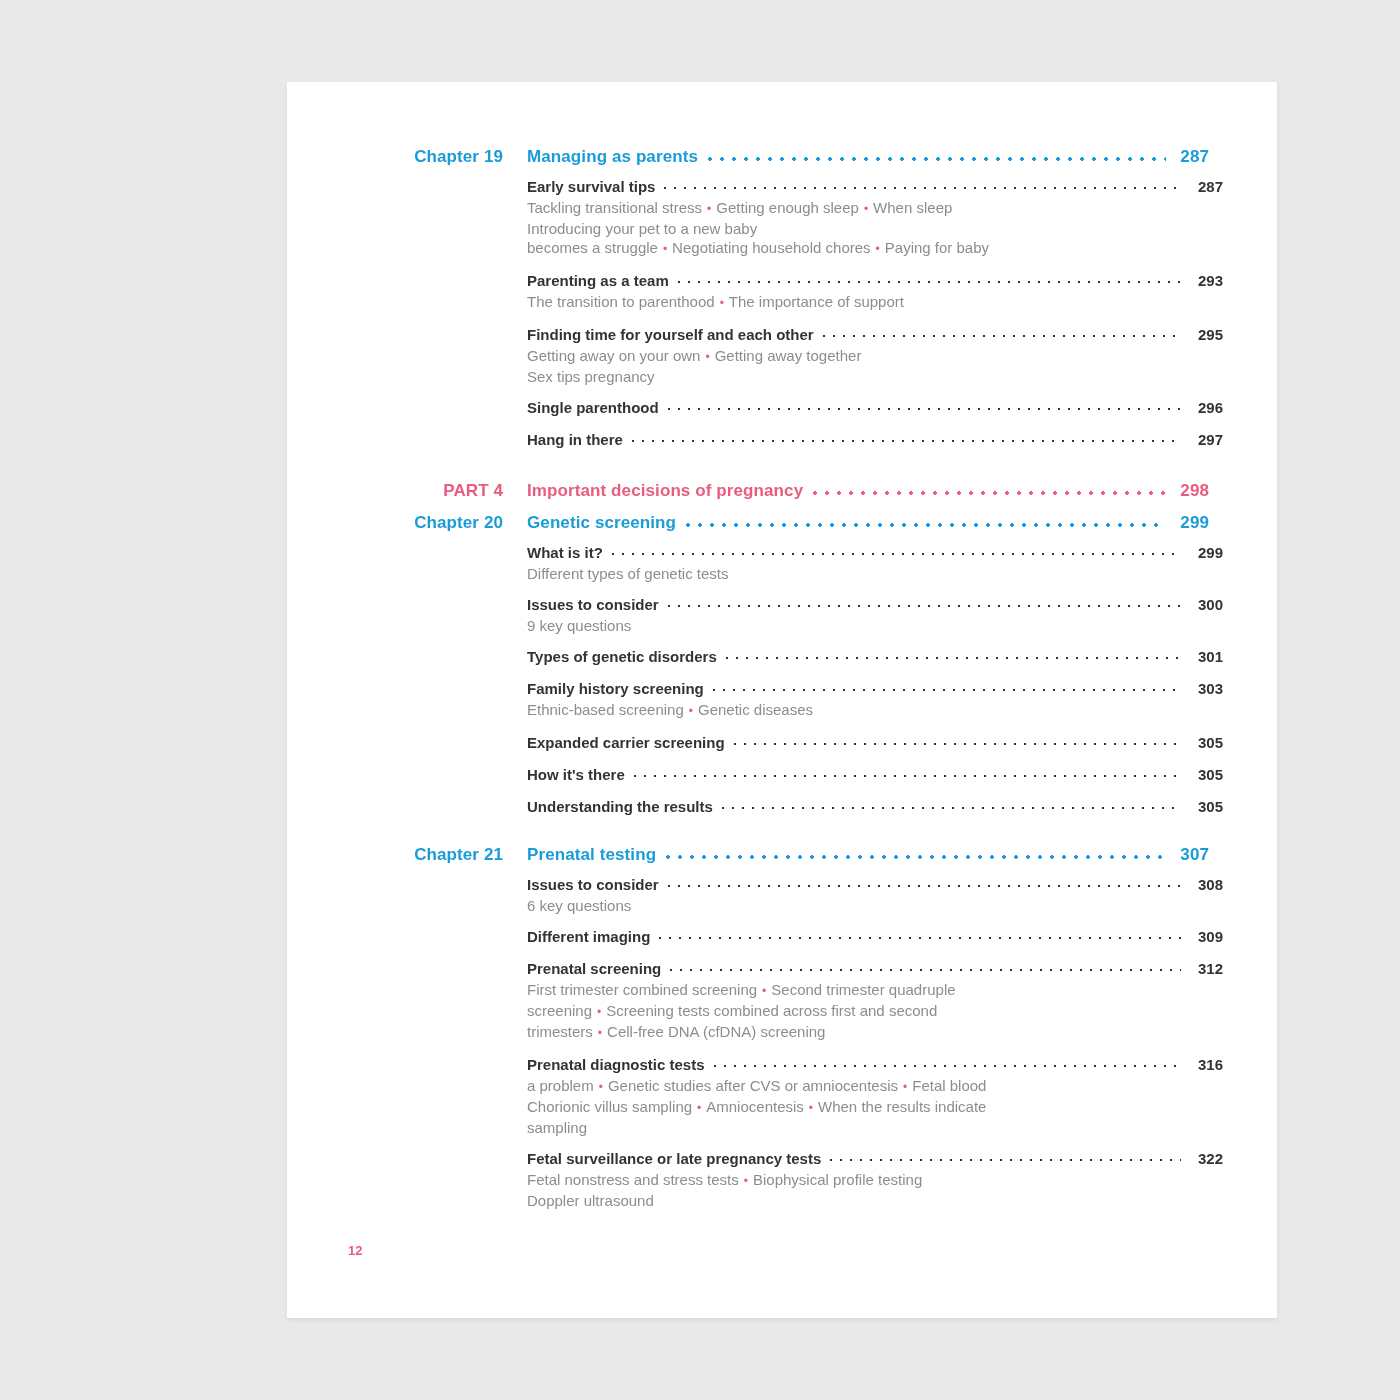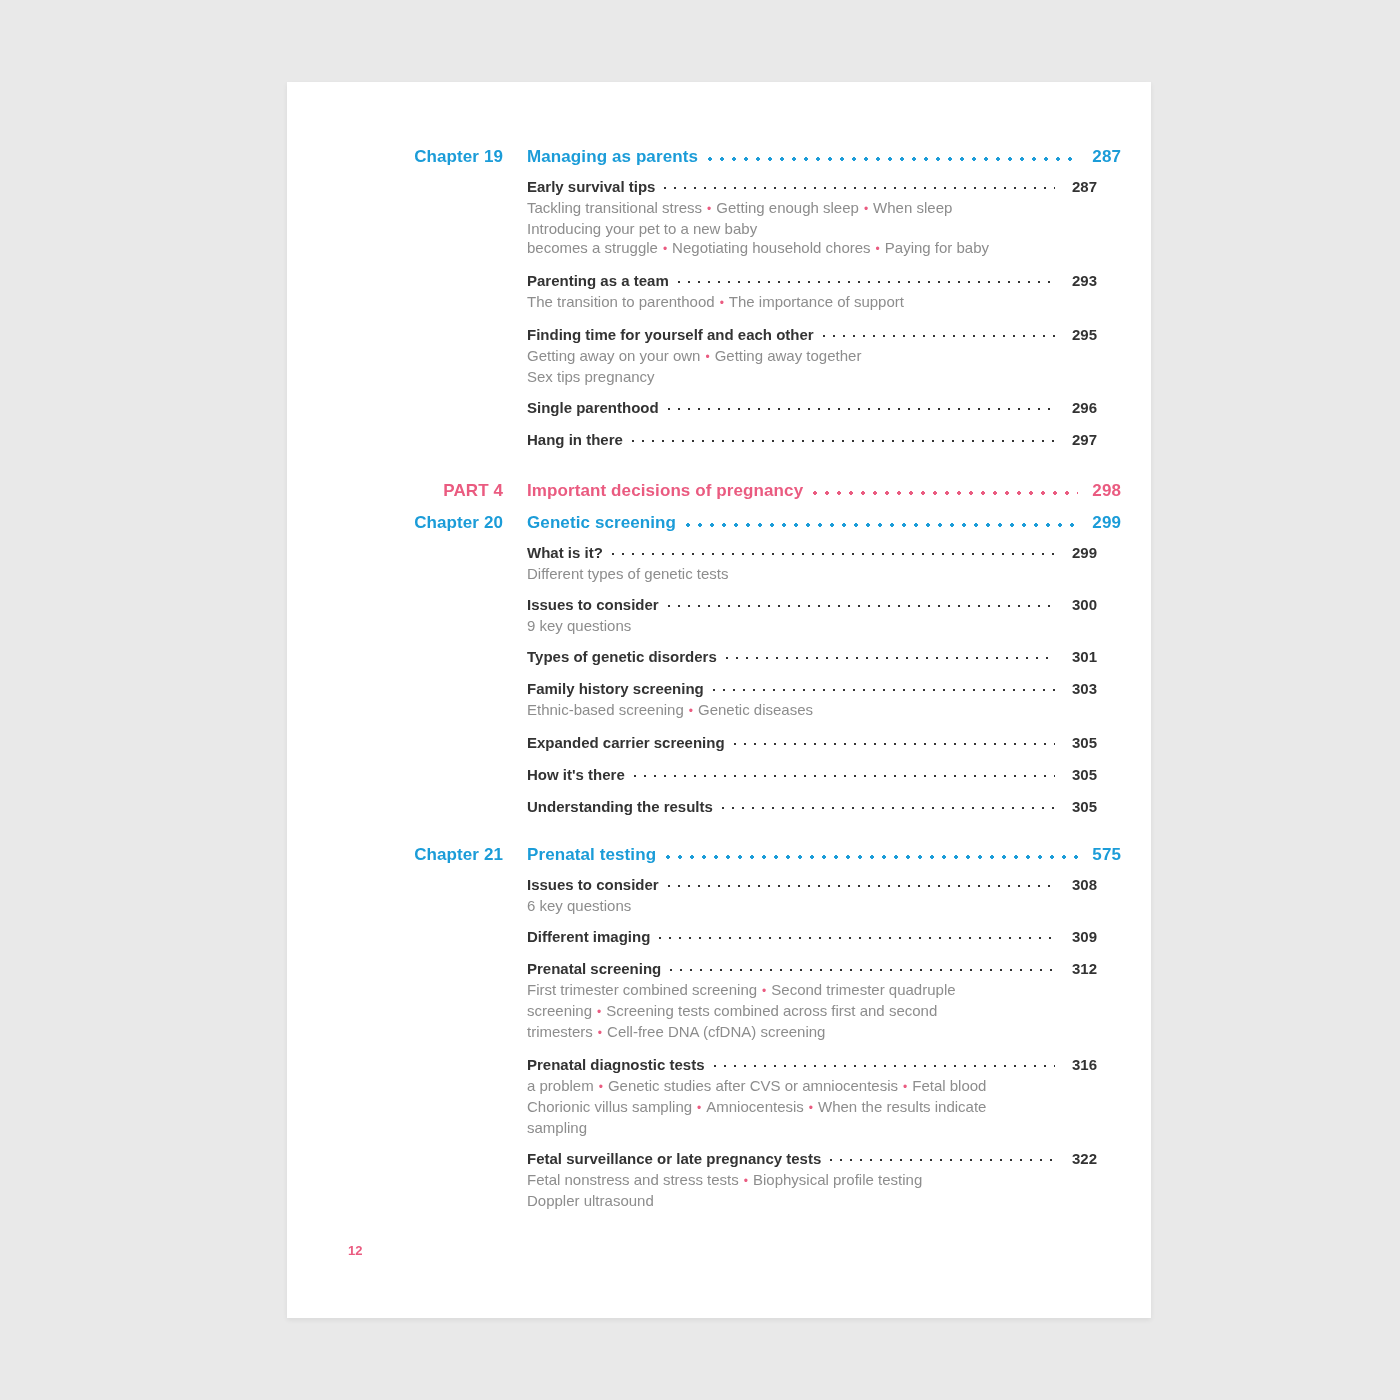--- a/index.html
+++ b/index.html
@@ -1,26 +1,26 @@
 <!DOCTYPE html>
 <html style="--accent-blue: #1b9cd8; --accent-pink: #ea5b80; --text-dark: #333333; --text-gray: #8d8d8d; --page-bg: #e9e9e9; --paper-bg: #ffffff;"><head>
 <meta charset="utf-8">
 <style>
   html,body{margin:0;padding:0}
   .stage{position:relative;width:1400px;height:1400px;background:var(--page-bg,#e9e9e9);
          font-family:"Liberation Sans",sans-serif;overflow:hidden}
-  .paper{position:absolute;left:287px;top:82px;width:864px;height:1236px;
+  .paper{position:absolute;left:287px;top:82px;width:990px;height:1236px;
          background:var(--paper-bg,#ffffff);box-shadow:0 2px 5px rgba(0,0,0,0.07)}
   .toc{padding-top:64px}
 
   .head-row{display:flex;font-weight:bold;font-size:17px;line-height:22px;letter-spacing:0.1px}
   .section.chapter .head-row{color:var(--accent-blue,#1b9cd8)}
   .section.part .head-row{color:var(--accent-pink,#ea5b80)}
   .label-col{flex:none;width:216px;text-align:right}
-  .head-main{flex:1;display:flex;align-items:center;margin-left:24px;padding-right:30px}
+  .head-main{flex:1;display:flex;align-items:center;margin-left:24px;padding-right:68px}
   .head-title{flex:none;white-space:nowrap}
 
   .leader{flex:1 1 auto;align-self:stretch;margin:0 9px 0 6px;
           background-image:radial-gradient(circle,currentColor 1.7px,transparent 1.8px);
           background-size:12px 12px;background-repeat:repeat-x;background-position:left bottom 3px}
   .pagenum{flex:none;min-width:34px;text-align:right;white-space:nowrap}
 
   .entries{margin:9px 0 0 240px;padding-right:54px}
   .entry + .entry{margin-top:12px}
   .entry-row{display:flex;align-items:baseline;font-weight:bold;font-size:15px;line-height:20px;
@@ -183,21 +183,21 @@
               </div>
             </div>
           </div>
         </section>
         <section class="section chapter gap-chapter">
           <div class="head-row">
             <span class="label-col">Chapter 21</span>
             <span class="head-main">
               <span class="head-title">Prenatal testing</span>
               <span class="leader"></span>
-              <span class="pagenum">575</span>
+              <span class="pagenum">307</span>
             </span>
           </div>
           <div class="entries">
             <div class="entry">
               <div class="entry-row">
                 <span class="entry-title">Issues to consider</span>
                 <span class="leader"></span>
                 <span class="pagenum">308</span>
               </div>
               <div class="entry-desc">

